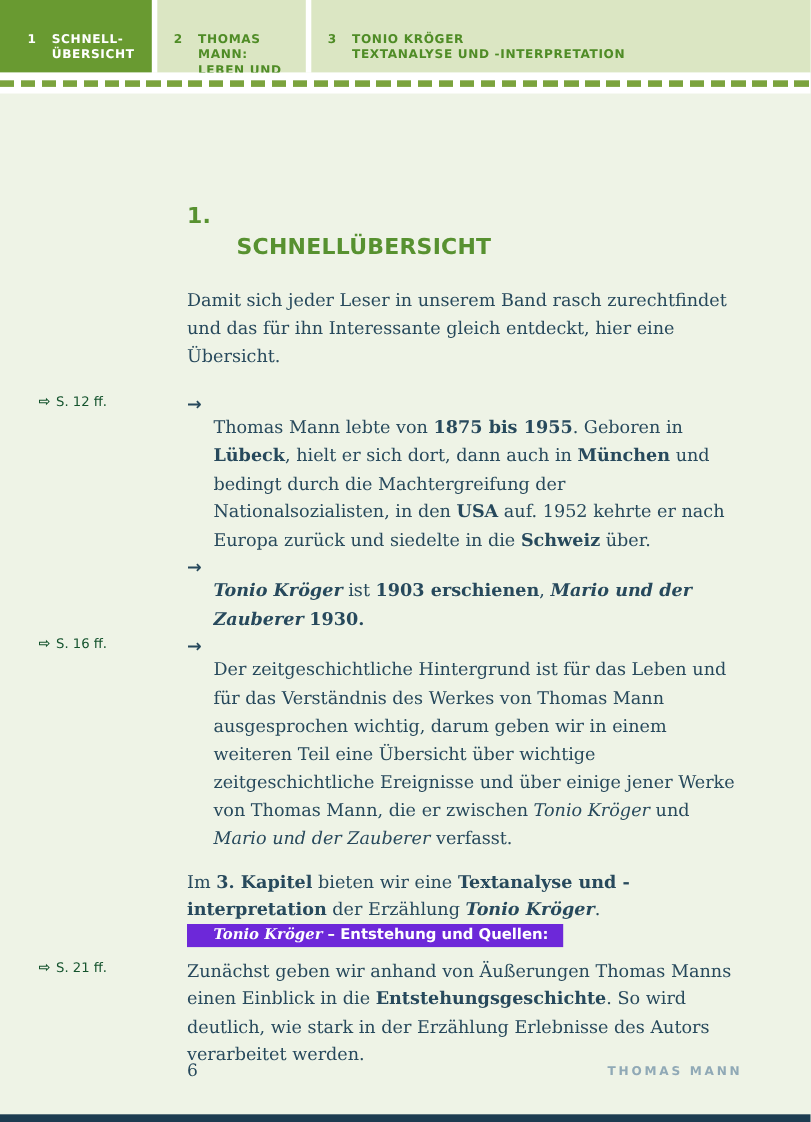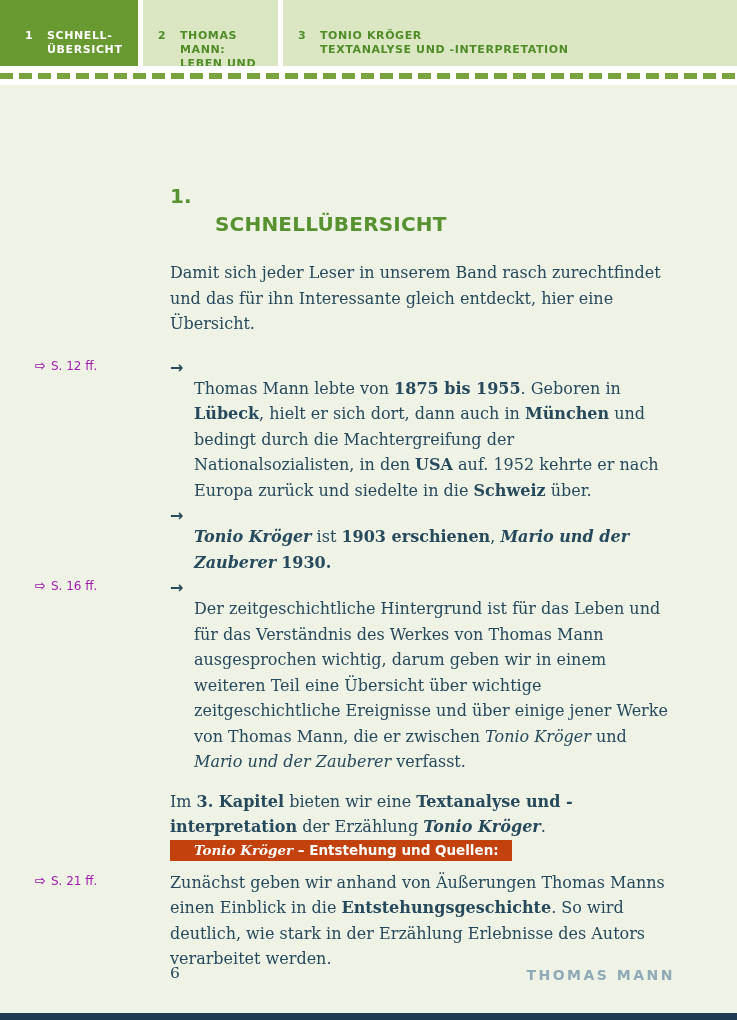--- a/index.html
+++ b/index.html
@@ -20,48 +20,48 @@
   .tab2{width:135px;background:#dbe6c3;color:#4f8c26;padding-left:15px;margin-right:5px;}
   .tab3{flex:1;background:#dbe6c3;color:#4f8c26;padding-left:15px;}
   .dashband{position:absolute;top:66px;left:0;width:737px;height:19px;background:#ffffff;}
   .dashes{position:absolute;top:7px;left:0;width:737px;height:6px;
     background:repeating-linear-gradient(90deg,#7ba33d 0 13px,rgba(0,0,0,0) 13px 19px);}
   
   .main{position:absolute;top:85px;left:0;width:737px;padding-top:97px;}
   .row{display:grid;grid-template-columns:170px 505px;}
   .note{padding-left:35px;padding-top:3px;
         font-family:"DejaVu Sans","Liberation Sans",sans-serif;
-        font-size:12px;color:#a21caf;white-space:nowrap;}
+        font-size:12px;color:#14532d;white-space:nowrap;}
   .note .arr{font-size:13px;font-weight:bold;margin-right:5px;}
   .content{width:505px;font-size:16px;line-height:25.5px;}
   .heading{grid-column:2;display:flex;color:#579130;
     font-family:"DejaVu Sans","Liberation Sans",sans-serif;
     font-weight:bold;font-size:20px;line-height:28px;letter-spacing:0.2px;}
   .heading .hnum{width:45px;flex:0 0 auto;}
   .mb-head{margin-bottom:22px;}
   .mb-p{margin-bottom:18px;}
   .mb-list{margin-bottom:14px;}
   .mb-k3{}
   .mb-banner{margin-bottom:9px;}
   .bullet{display:flex;}
   .bullet .barrow{width:24px;flex:0 0 auto;font-family:"DejaVu Sans",sans-serif;font-weight:bold;}
   .bullet .btext{flex:1;margin-top:21px;}
   .b{font-weight:bold;}
   .i{font-style:italic;}
   
-  .banner{grid-column:2;width:342px;box-sizing:border-box;height:21px;background:#c2410c;
+  .banner{grid-column:2;width:342px;box-sizing:border-box;height:21px;background:#6d28d9;
     color:#ffffff;font-family:"DejaVu Sans","Liberation Sans",sans-serif;
     font-weight:bold;font-size:13.5px;line-height:21px;padding-left:24px;}
   .banner .i{font-family:"DejaVu Serif",serif;font-style:italic;}
   
   .footer{position:absolute;top:964px;left:0;width:737px;height:22px;}
   .pagenum{position:absolute;left:170px;top:0;font-size:15.5px;color:#27495c;}
   .runtitle{position:absolute;right:62px;top:3px;
     font-family:"DejaVu Sans","Liberation Sans",sans-serif;
-    font-weight:bold;font-size:14px;letter-spacing:2.5px;color:#90a9b6;}
+    font-weight:bold;font-size:11px;letter-spacing:2.5px;color:#90a9b6;}
   .bottombar{position:absolute;left:0;bottom:0;width:737px;height:7px;background:#1d3c51;}
 </style>
 </head>
 <body>
 
 <div class="tabbar">
   <div class="tab tab1">
     <div class="tab-inner">
       <span class="tab-num">1</span>
       <span>

